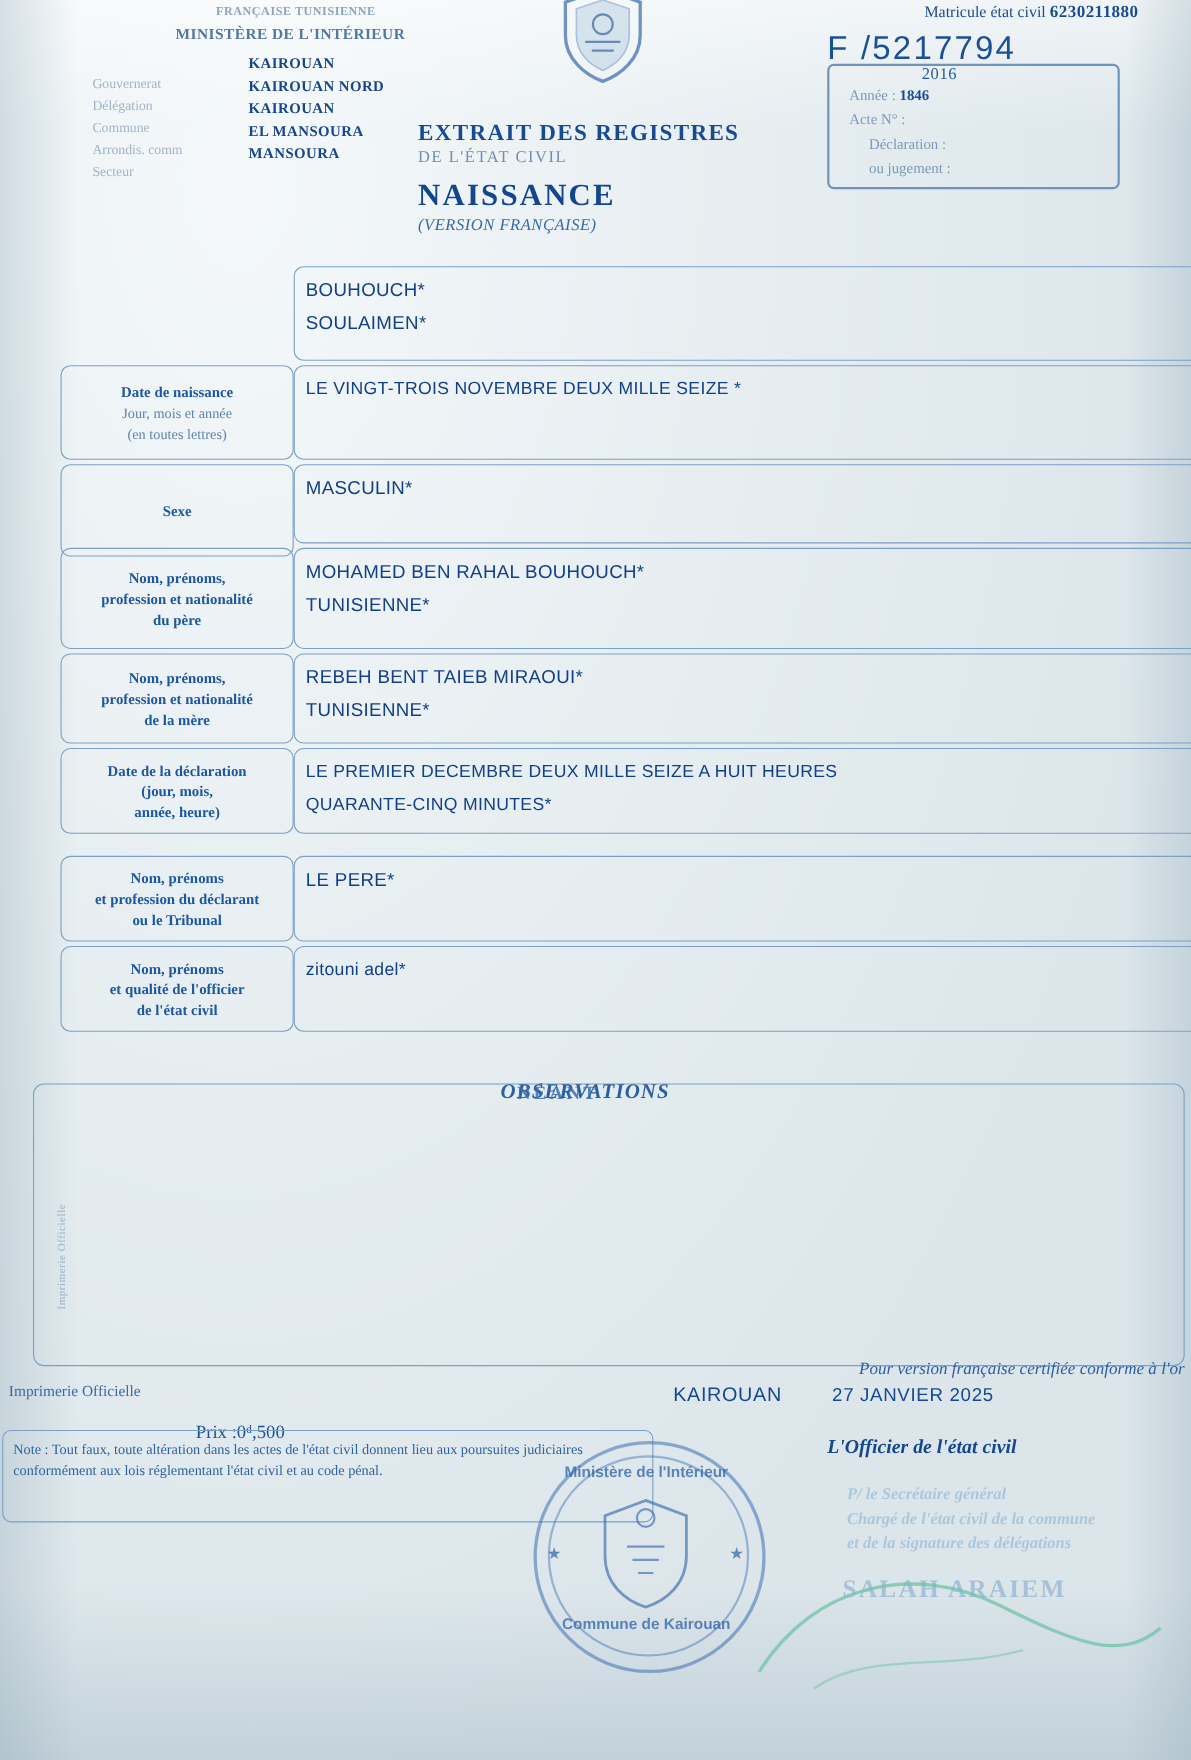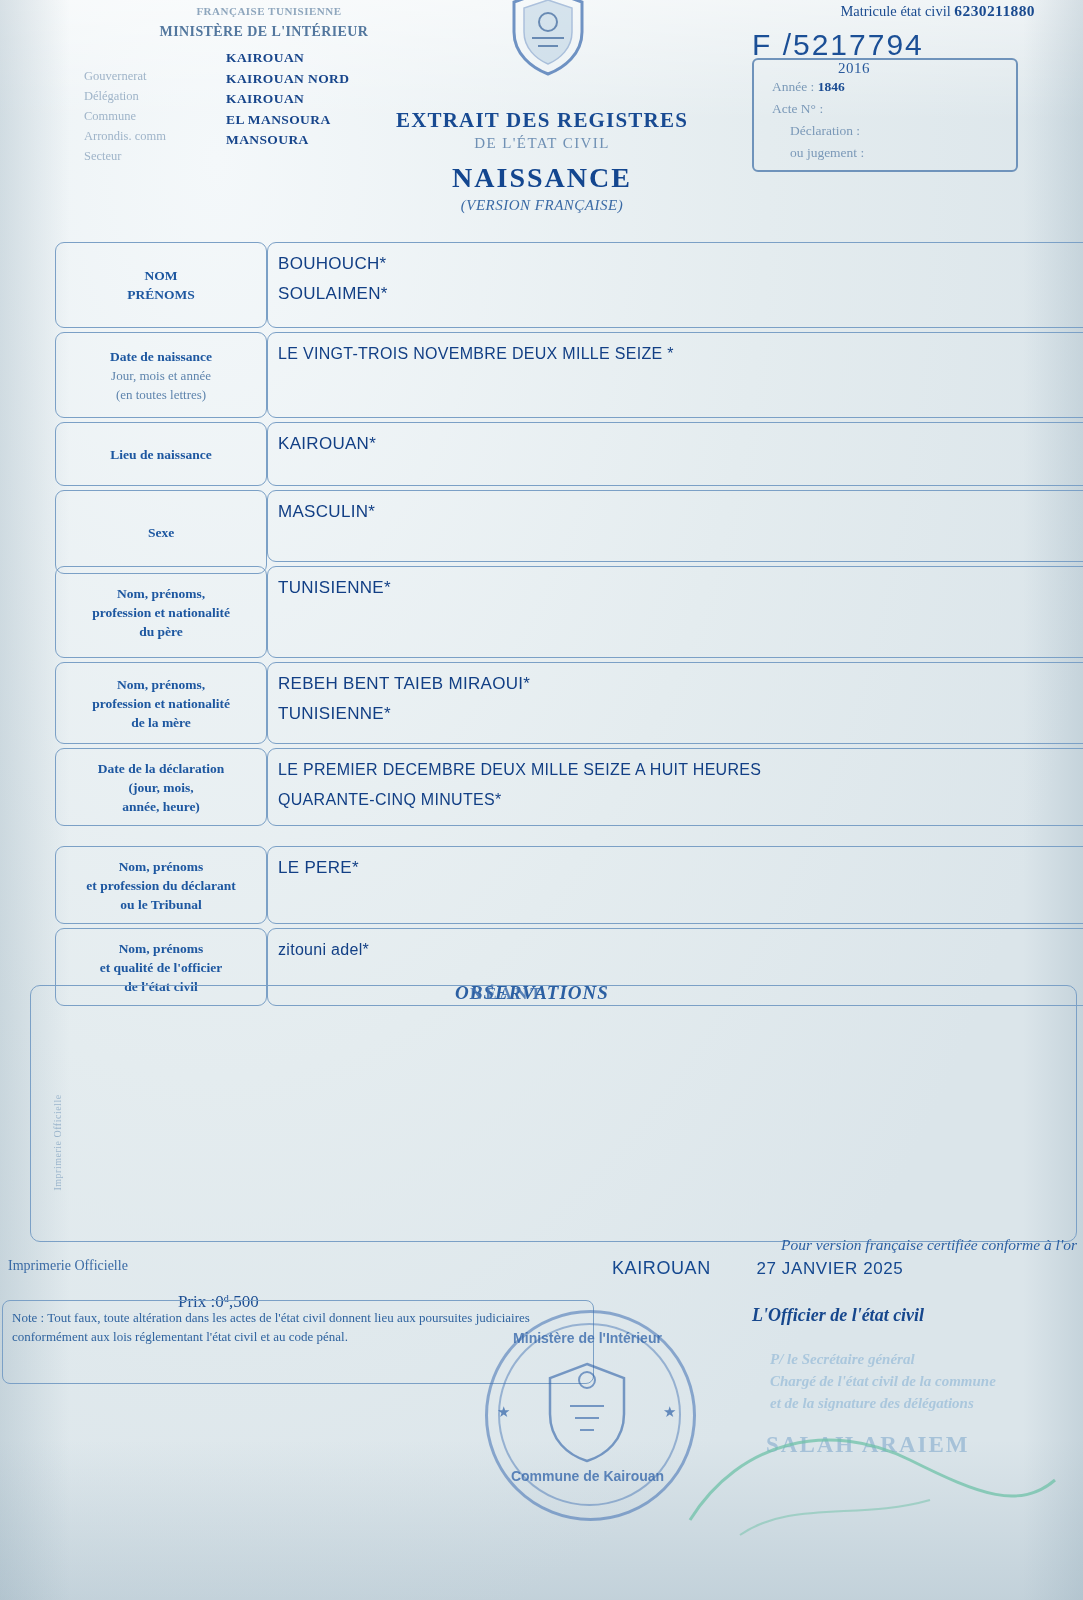--- a/index.html
+++ b/index.html
@@ -83,24 +83,24 @@
   .admin-stack {
     position: absolute;
     left: 226px;
     top: 48px;
     line-height: 20.5px;
   }
 
   
   .title-block {
     position: absolute;
-    left: 362px;
+    left: 380px;
     top: 108px;
     width: 360px;
-    text-align: center;
+    text-align: left;
   }
   .t-extrait {
     font-size: 21px;
     font-weight: bold;
     letter-spacing: 1.2px;
     color: #184a92;
   }
   .t-sub {
     font-size: 15px;
     letter-spacing: 1.4px;
@@ -500,62 +500,53 @@
       <span class="v">1846</span>
     </div>
     <div>Acte N° :</div>
     <div style="padding-left:18px">Déclaration :</div>
     <div style="padding-left:18px">ou jugement :</div>
   </div>
 
   <div class="form">
 
     <div class="frow" style="height:86px">
-      <div class="lbl" style="height:86px; flex-direction:column">
-        <div>NOM</div>
-        <div>PRÉNOMS</div>
-      </div>
       <div class="val" style="height:86px">
         <div class="vtext">BOUHOUCH*</div>
         <div class="vtext">SOULAIMEN*</div>
       </div>
     </div>
 
     <div class="frow" style="height:86px">
       <div class="lbl" style="height:86px; flex-direction:column">
         <div>Date de naissance</div>
         <div class="sub">Jour, mois et année</div>
         <div class="sub">(en toutes lettres)</div>
       </div>
       <div class="val" style="height:86px">
         <div class="vtext small">LE VINGT-TROIS NOVEMBRE  DEUX MILLE SEIZE *</div>
       </div>
     </div>
 
-    <div class="frow" style="height:64px">
-      <div class="lbl" style="height:64px">Lieu de naissance</div>
-      <div class="val" style="height:64px">
-        <div class="vtext">KAIROUAN*</div>
-      </div>
-    </div>
 
     <div class="frow" style="height:72px">
       <div class="lbl" style="height:84px">Sexe</div>
       <div class="val" style="height:72px">
         <div class="vtext">MASCULIN*</div>
       </div>
     </div>
 
     <div class="frow" style="height:92px">
       <div class="lbl" style="height:92px; flex-direction:column">
         <div>Nom, prénoms,</div>
         <div>profession et nationalité</div>
         <div>du père</div>
       </div>
       <div class="val" style="height:92px">
+        <div class="vtext">MOHAMED BEN RAHAL BOUHOUCH*</div>
         <div class="vtext">TUNISIENNE*</div>
       </div>
     </div>
 
     <div class="frow" style="height:82px">
       <div class="lbl" style="height:82px; flex-direction:column">
         <div>Nom, prénoms,</div>
         <div>profession et nationalité</div>
         <div>de la mère</div>
       </div>

